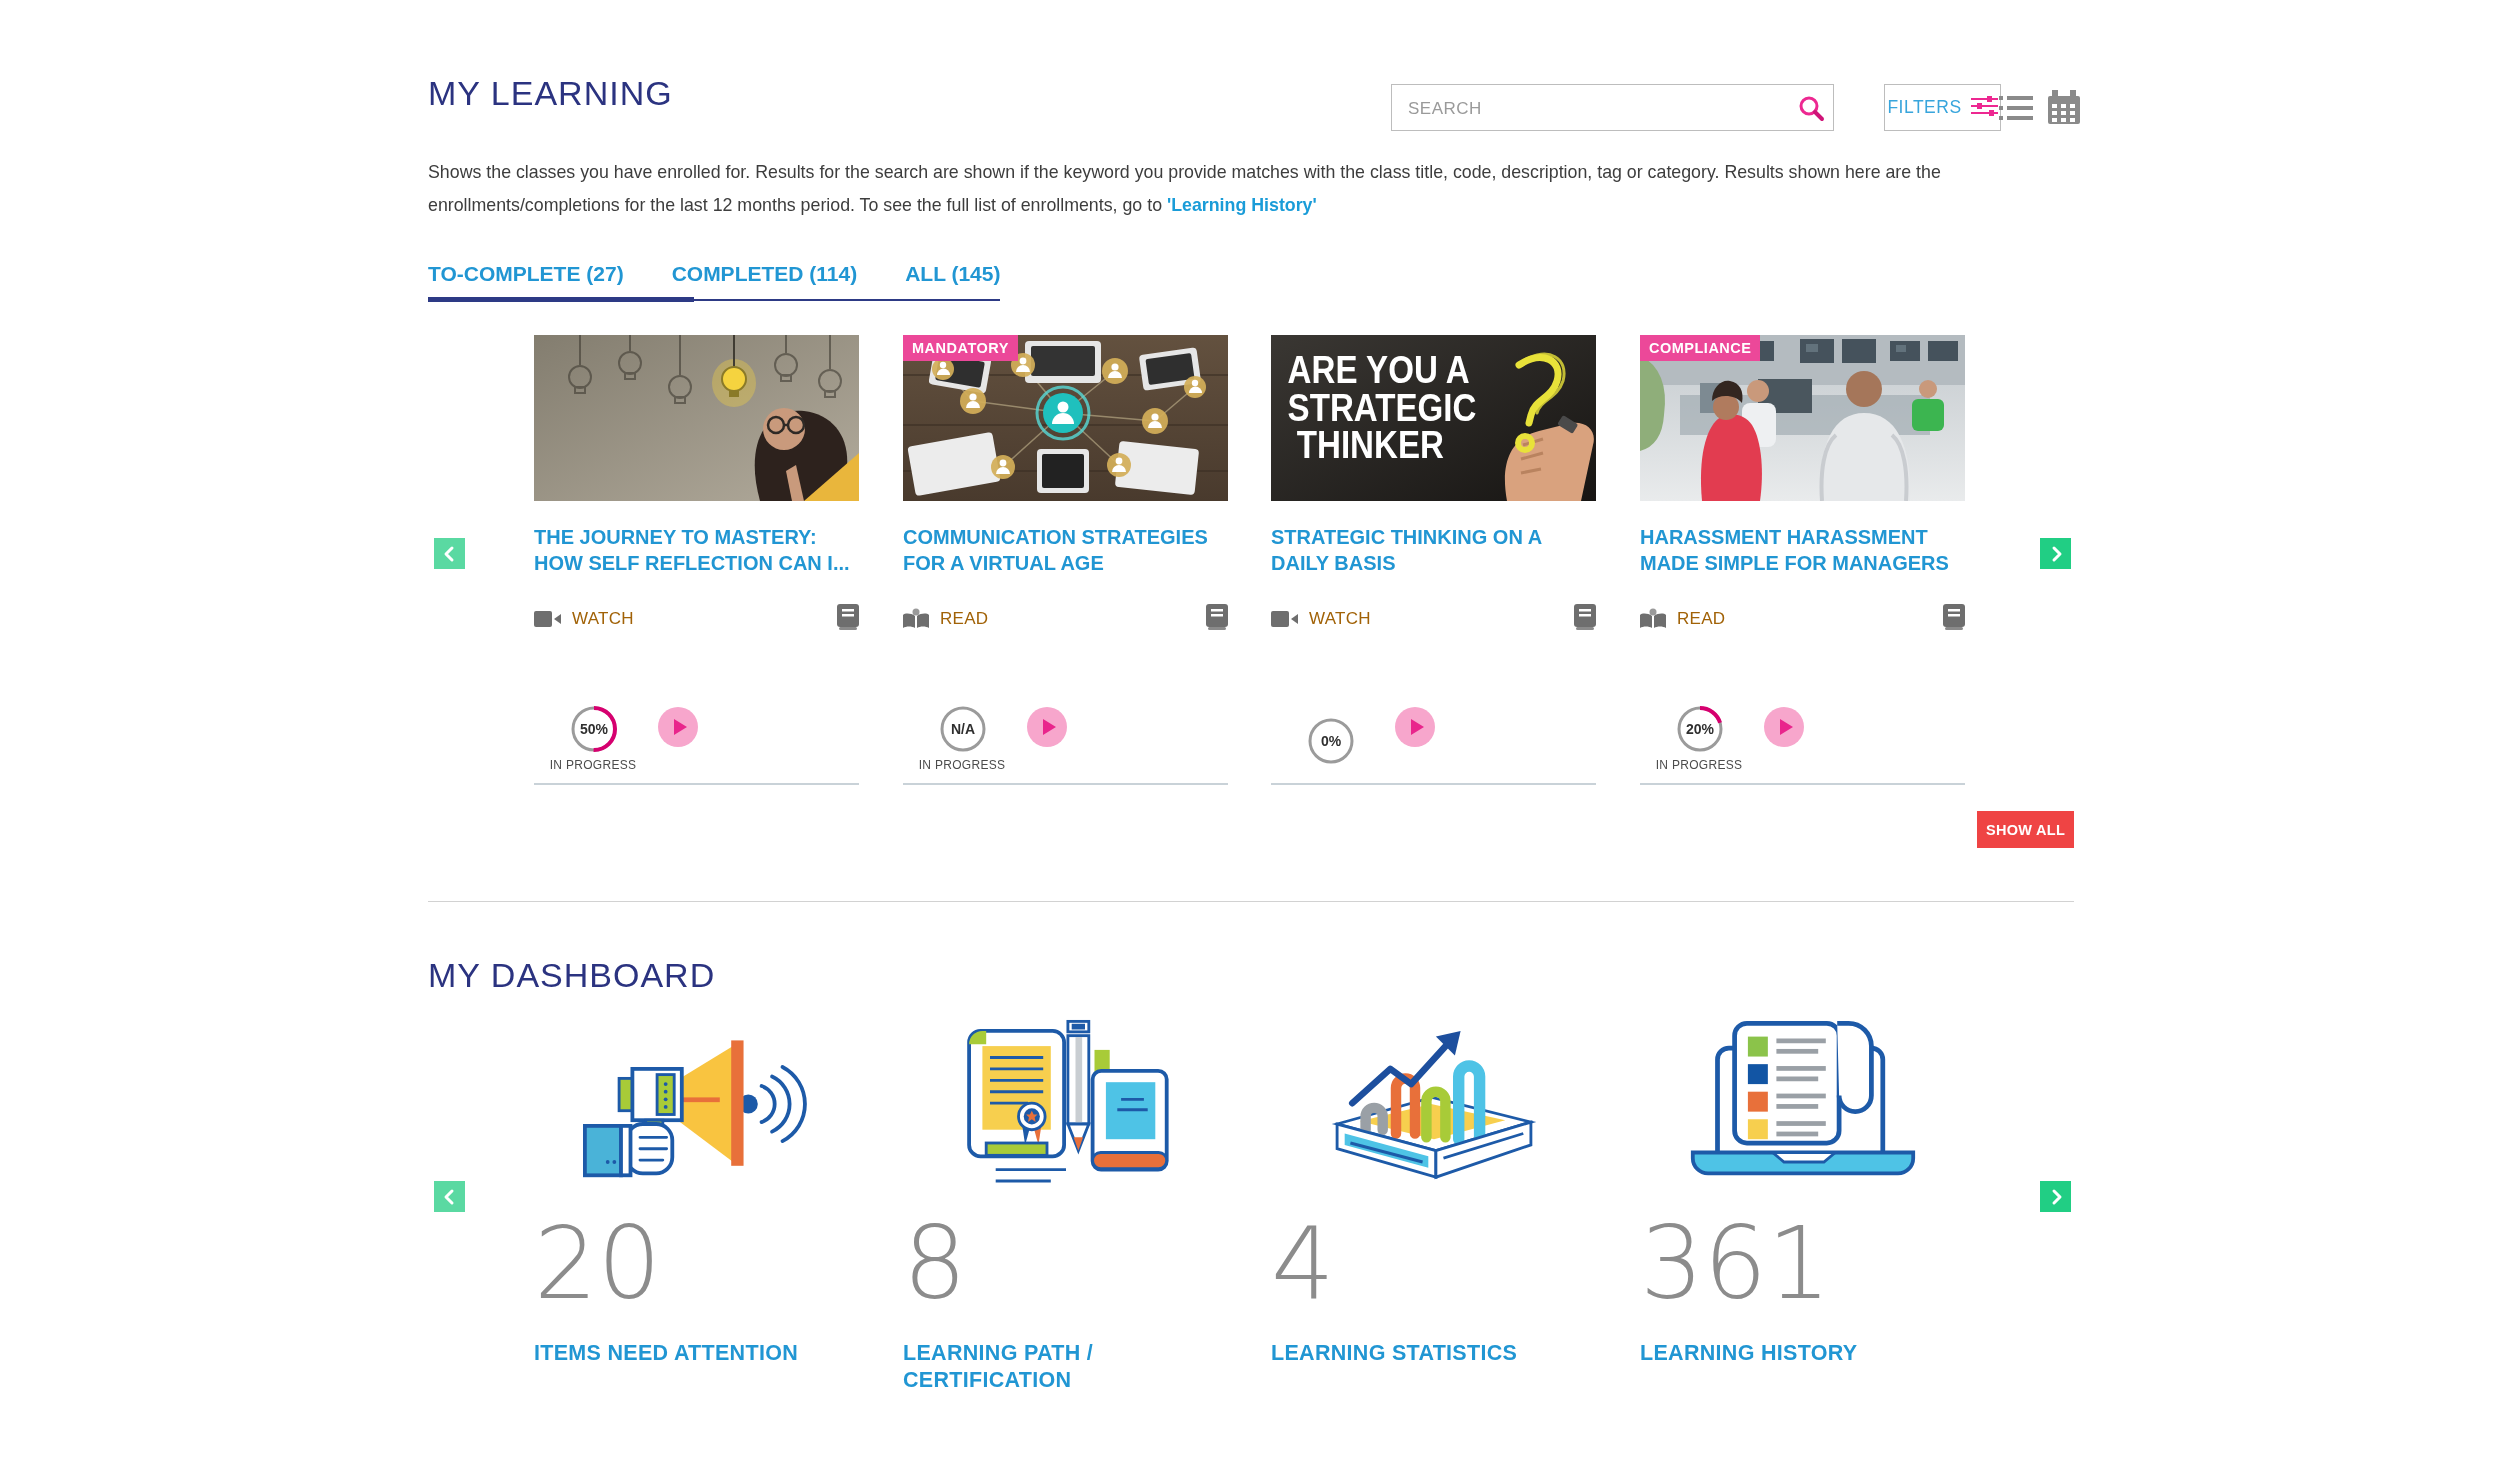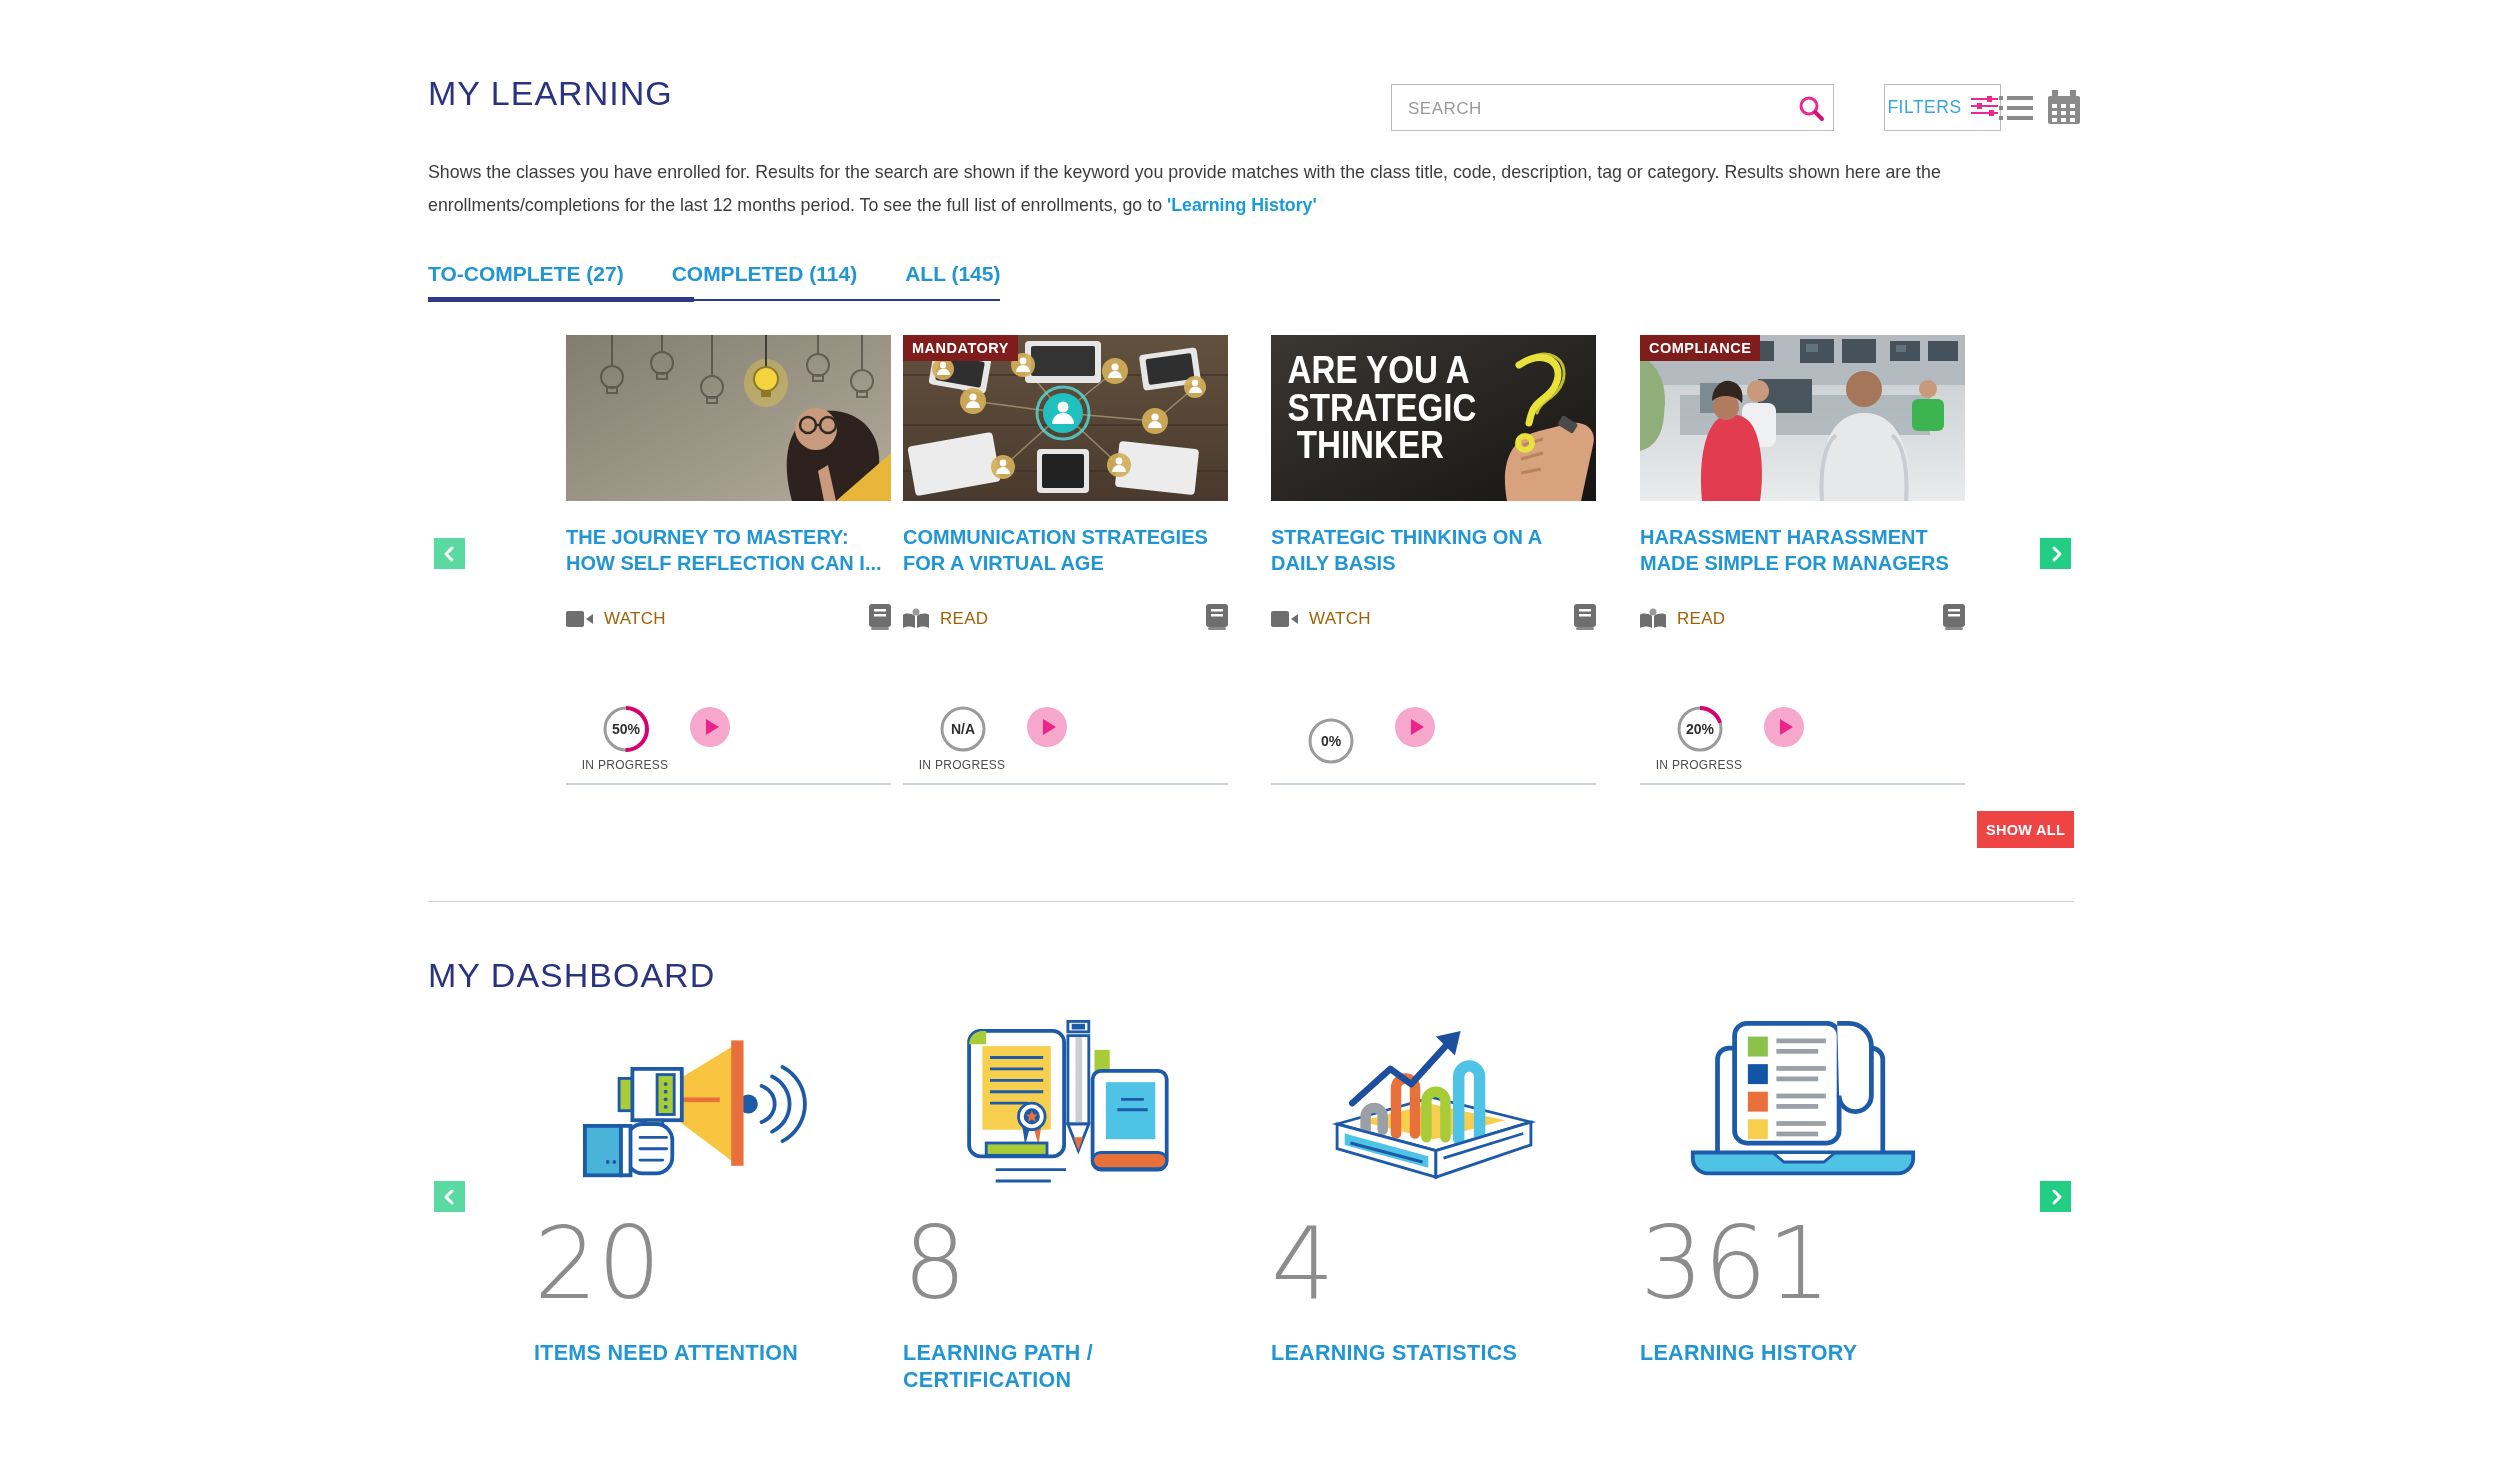--- a/index.html
+++ b/index.html
@@ -42,21 +42,21 @@
        justify-content:center;cursor:pointer;}
   .nav-arrow.light{background:#5ad9a2;}
   .nav-arrow.dark{background:#21ce84;}
 
   
   .course-card{position:absolute;top:335px;width:325px;height:450px;}
   .course-card::after{content:"";position:absolute;left:0;right:0;bottom:0;height:2px;
        background:#c9d2d8;}
   .card-img{position:relative;width:325px;height:166px;overflow:hidden;cursor:pointer;}
   .card-img svg{display:block;}
-  .badge{position:absolute;left:0;top:0;background:#7f1d1d;color:#fff;font-size:14.5px;
+  .badge{position:absolute;left:0;top:0;background:#ec4899;color:#fff;font-size:14.5px;
        font-weight:bold;letter-spacing:.5px;padding:5px 9px;}
   .badge:empty{display:none;}
   .card-title{margin-top:23px;font-size:20px;line-height:26px;font-weight:bold;color:#2196d3;
        min-height:52px;cursor:pointer;}
   .card-actions{margin-top:28px;display:flex;justify-content:space-between;align-items:center;}
   .action-left{display:flex;align-items:center;gap:11px;font-size:17px;color:#a16207;
        letter-spacing:.3px;}
   .ring-wrap{position:absolute;left:36px;top:370px;width:48px;height:48px;}
   .shift-ring .ring-wrap{top:382px;}
   .ring-text{position:absolute;left:0;top:0;width:48px;height:48px;display:flex;
@@ -162,21 +162,21 @@
     <svg width="18" height="18" viewBox="0 0 18 18">
         <polyline points="11,3 5,9 11,15" fill="none" stroke="#fff" stroke-width="3" stroke-linecap="round" stroke-linejoin="round"></polyline>
       </svg>
   </div>
   <div class="nav-arrow dark" style="left:2040px;top:538px;">
     <svg width="18" height="18" viewBox="0 0 18 18">
         <polyline points="7,3 13,9 7,15" fill="none" stroke="#fff" stroke-width="3" stroke-linecap="round" stroke-linejoin="round"></polyline>
       </svg>
   </div>
 
-  <div class="course-card" style="left:566px;">
+  <div class="course-card" style="left:534px;">
     <div class="card-img">
       <svg width="325" height="166" viewBox="0 0 325 166">
         <defs>
             <linearGradient id="g1" x1="0" y1="0" x2="1" y2="1">
           <stop offset="0" stop-color="#837d6f"></stop>
               <stop offset="1" stop-color="#b2ab9c"></stop>
             </linearGradient>
           </defs>
         <rect width="325" height="166" fill="url(#g1)"></rect>
         <g stroke="#403c33" stroke-width="2" fill="none" opacity="0.6">

